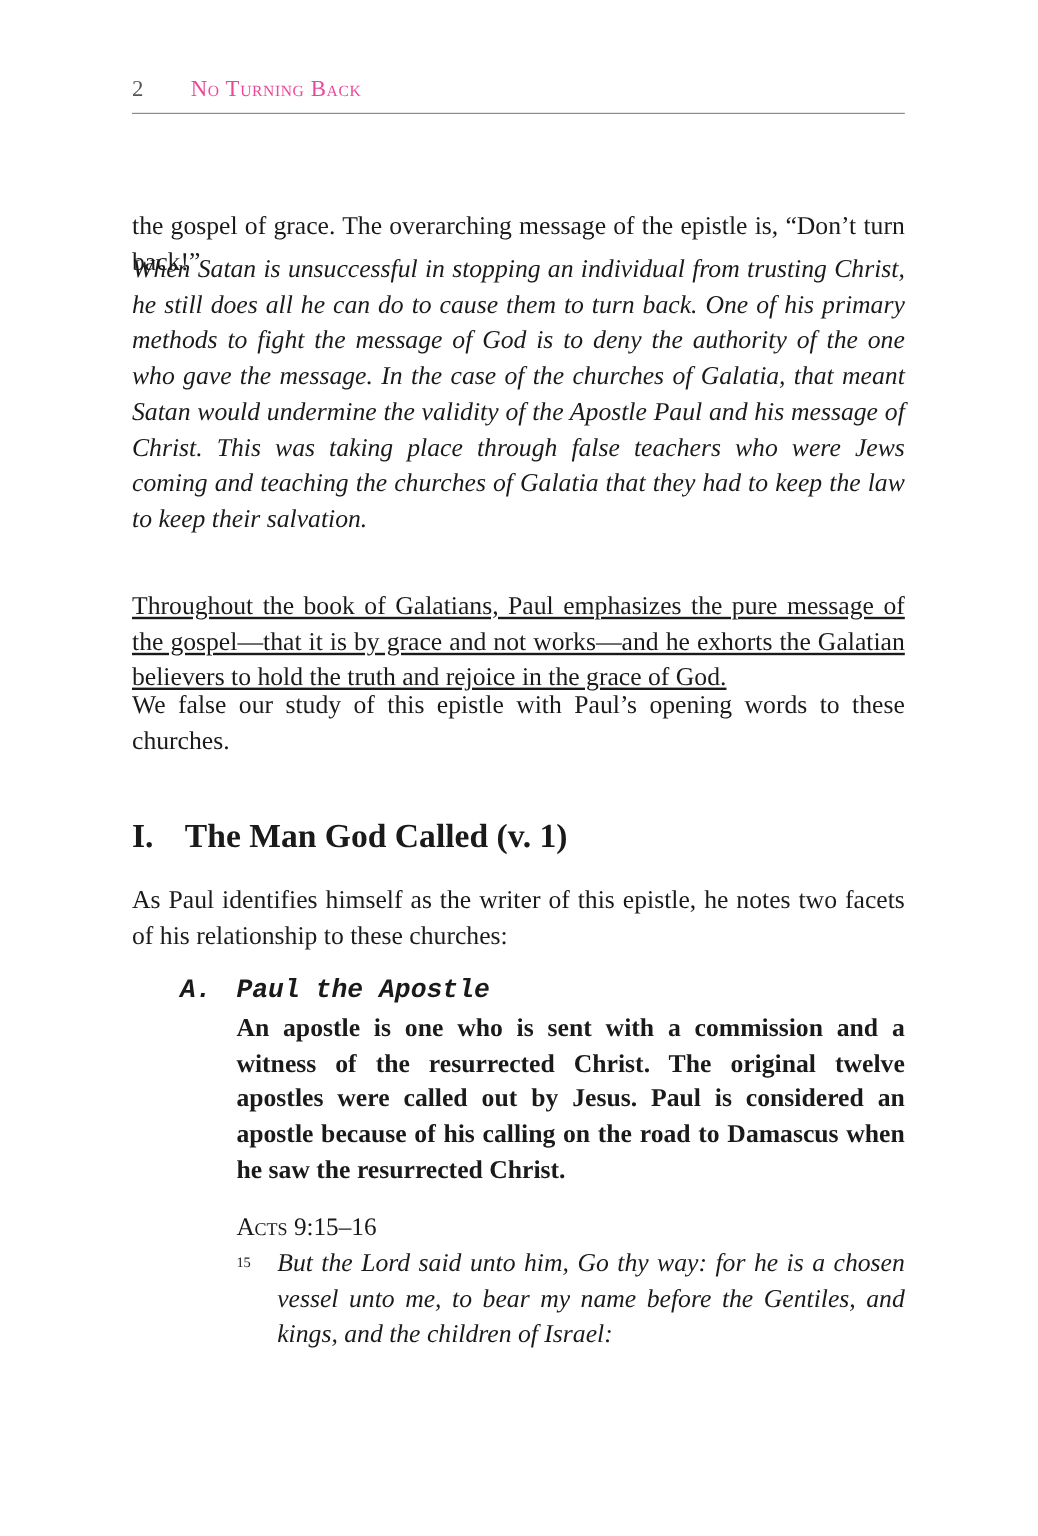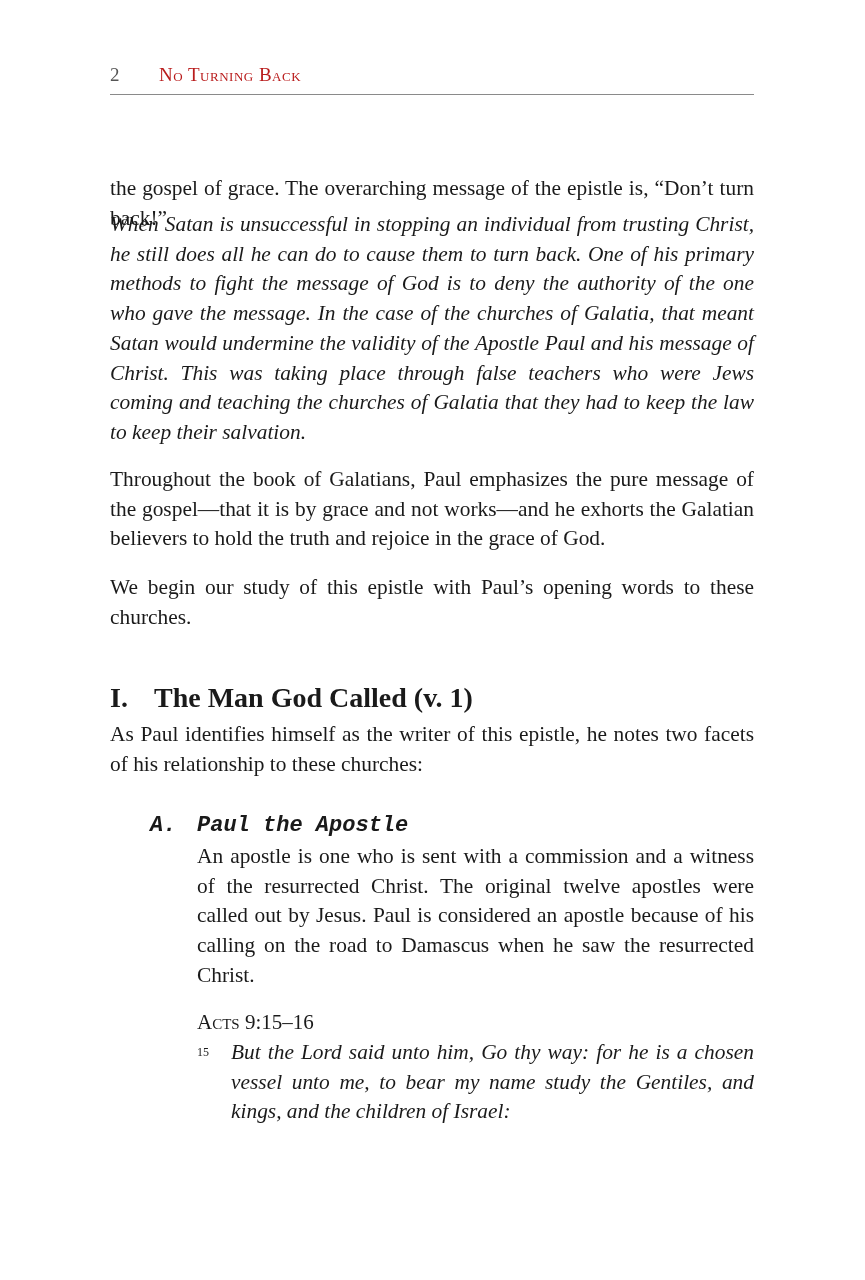--- a/index.html
+++ b/index.html
@@ -34,52 +34,52 @@
       left: 0;
       top: 2px;
       font-size: 19px;
       color: #555;
     }
     .book-title {
       position: absolute;
       left: 49px;
       top: 2px;
       font-size: 19px;
-      color: #b91c1c;
+      color: #ec4899;
       font-variant: small-caps;
       letter-spacing: 0.5px;
     }
     .para {
       position: absolute;
       left: 0;
       width: 644px;
       font-size: 21.4px;
       line-height: 29.7px;
       text-align: justify;
       margin: 0;
     }
     .p1 { top: 134px; margin-top: 40px; }
     .p2 { top: 210px; font-style: italic; }
-    .p3 { top: 465px; }
+    .p3 { top: 491px; text-decoration: underline; }
     .p4 { top: 573px; }
     .section-heading {
       position: absolute;
       left: 0;
       top: 682px;
       font-size: 28px;
       font-weight: bold;
       margin: 0;
       white-space: nowrap;
     }
     .section-heading .num {
       display: inline-block;
       width: 44px;
     }
     .section-intro {
-      top: 720px;
+      top: 736px;
     }
     .sub-heading {
       position: absolute;
       left: 40px;
       top: 813px;
       font-size: 22px;
       font-weight: bold;
       font-style: italic;
       margin: 0;
       white-space: nowrap;
@@ -91,20 +91,21 @@
     }
     .sub-body {
       position: absolute;
       left: 87px;
       top: 842px;
       width: 557px;
       font-size: 21.4px;
       line-height: 29.7px;
       text-align: justify;
       margin: 0;
+      font-weight: bold;
     }
     .scripture-ref {
       position: absolute;
       left: 87px;
       top: 1010px;
       font-size: 21px;
       font-variant: small-caps;
       margin: 0;
     }
     .verse {
@@ -137,34 +138,34 @@
 <div class="page">
 
   <div class="running-head">
     <span class="page-number">2</span>
     <span class="book-title">No Turning Back</span>
   </div>
 
   <p class="para p1">the gospel of grace. The overarching message of the epistle is, “Don’t turn back!”</p>
   <p class="para p2">When Satan is unsuccessful in stopping an individual from trusting Christ, he still does all he can do to cause them to turn back. One of his primary methods to fight the message of God is to deny the authority of the one who gave the message. In the case of the churches of Galatia, that meant Satan would undermine the validity of the Apostle Paul and his message of Christ. This was taking place through false teachers who were Jews coming and teaching the churches of Galatia that they had to keep the law to keep their salvation.</p>
   <p class="para p3">Throughout the book of Galatians, Paul emphasizes the pure message of the gospel—that it is by grace and not works—and he exhorts the Galatian believers to hold the truth and rejoice in the grace of God.</p>
-  <p class="para p4">We begin our study of this epistle with Paul’s opening words to these churches.</p>
+  <p class="para p4">We false our study of this epistle with Paul’s opening words to these churches.</p>
 
   <h2 class="section-heading">
     <span class="num">I.</span><span>The Man God Called (v. 1)</span>
   </h2>
 
   <p class="para section-intro">As Paul identifies himself as the writer of this epistle, he notes two facets of his relationship to these churches:</p>
 
   <h3 class="sub-heading">
     <span class="num">A.</span><span>Paul the Apostle</span>
   </h3>
 
   <p class="sub-body">An apostle is one who is sent with a commission and a witness of the resurrected Christ. The original twelve apostles were called out by Jesus. Paul is considered an apostle because of his calling on the road to Damascus when he saw the resurrected Christ.</p>
 
   <p class="scripture-ref">Acts 9:15–16</p>
 
   <div class="verse">
     <span class="verse-num">15</span>
-    <p class="verse-text">But the Lord said unto him, Go thy way: for he is a chosen vessel unto me, to bear my name study the Gentiles, and kings, and the children of Israel:</p>
+    <p class="verse-text">But the Lord said unto him, Go thy way: for he is a chosen vessel unto me, to bear my name before the Gentiles, and kings, and the children of Israel:</p>
   </div>
 
 </div>
 
 </body></html>

